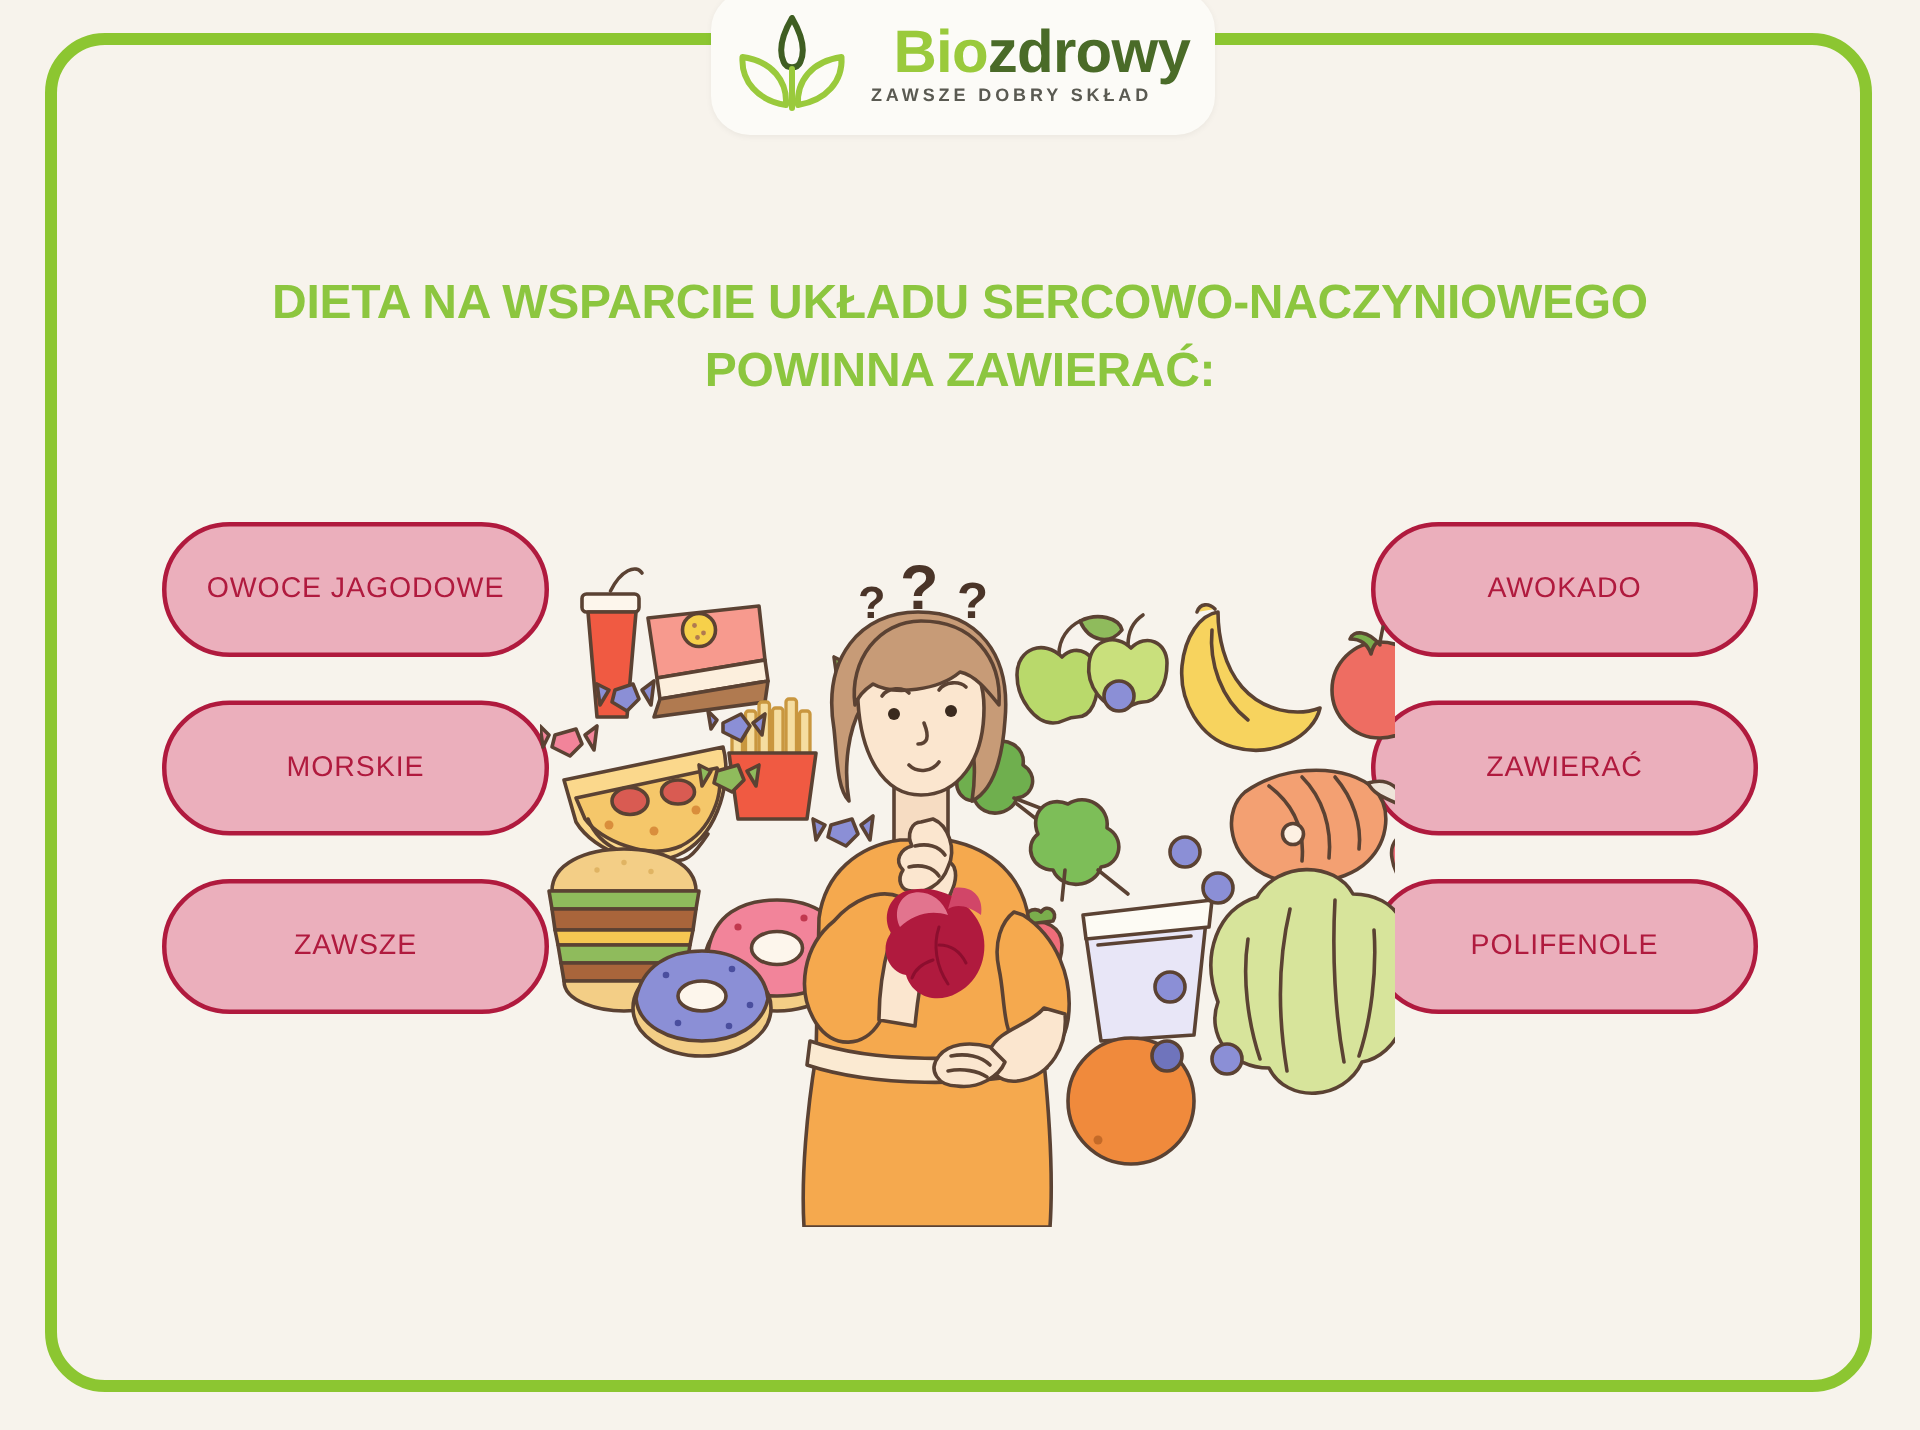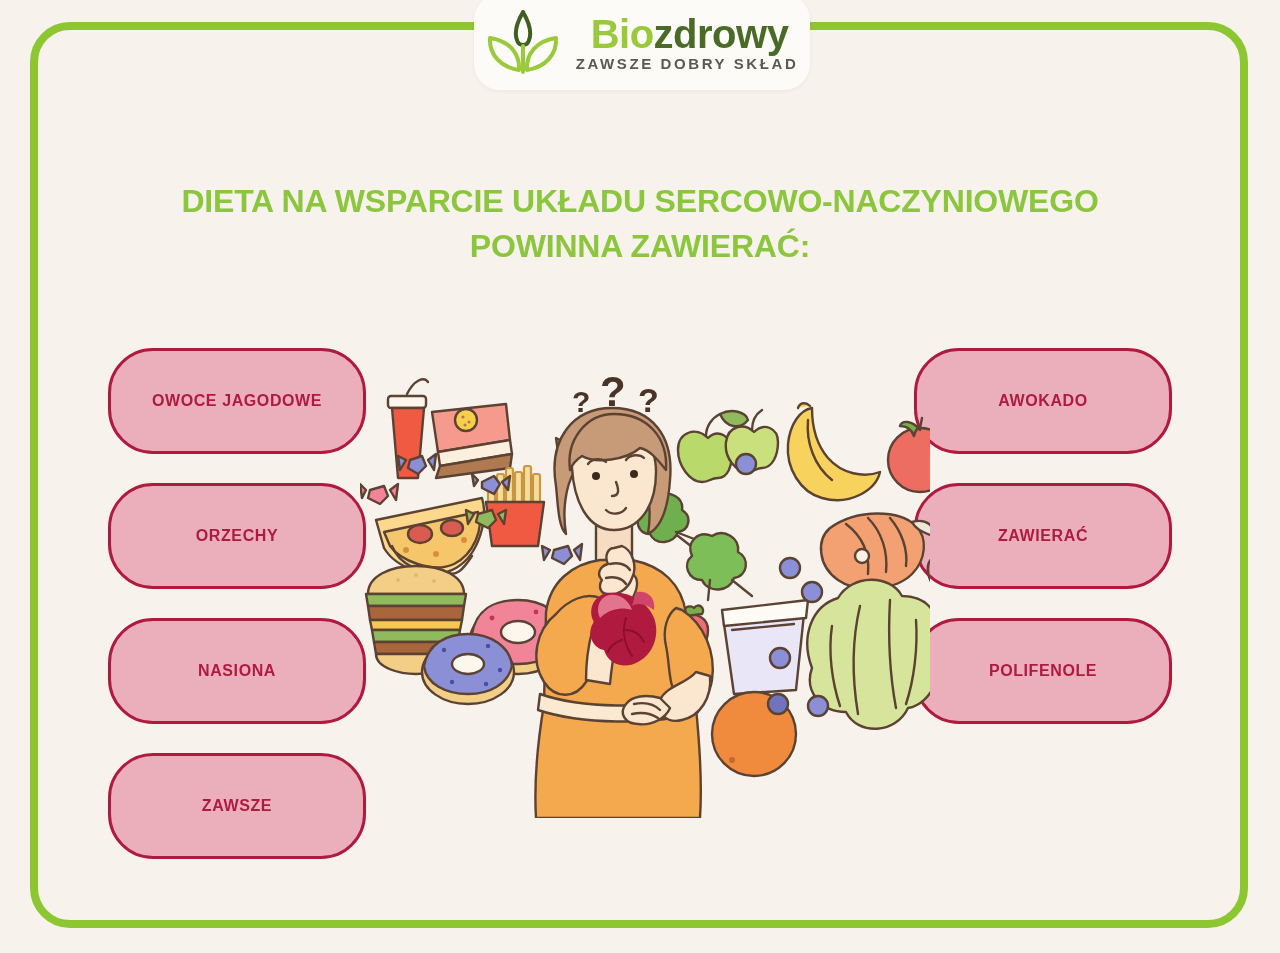--- a/index.html
+++ b/index.html
@@ -31,50 +31,50 @@
     display:flex;align-items:center;justify-content:center;
     gap:14px;
     box-shadow:0 1px 4px rgba(0,0,0,0.05);
   }
   #logo-mark{width:74px;height:64px;flex:none;}
   .logo-text-wrap{display:flex;flex-direction:column;align-items:flex-start;line-height:1;}
   .logo-word{font-size:40px;font-weight:bold;letter-spacing:-0.5px;margin-left:17px;}
   .logo-bio{color:#9ACA3C;}
   .logo-zdrowy{color:#4A6B28;}
   .logo-tag{
-    font-size:15px;font-weight:bold;color:#5A5A52;
+    font-size:12px;font-weight:bold;color:#5A5A52;
     letter-spacing:2.6px;margin-top:2px;margin-left:2px;
   }
   
   #title{
     position:absolute;
     left:150px;top:158px;
     width:980px;
     text-align:center;
     color:#8CC63F;
     font-size:32px;
     font-weight:bold;
     line-height:1.38;
     letter-spacing:-0.2px;
   }
   
   .pill-col{position:absolute;top:348px;width:258px;display:flex;flex-direction:column;gap:29px;}
   #col-left{left:108px;}
   #col-right{left:914px;}
   .pill{
-    height:106px;
+    height:90px;
     box-sizing:border-box;
     background:#EBAFBC;
     border:3px solid #B01A3E;
     border-radius:45px;
     display:flex;align-items:center;justify-content:center;
     text-align:center;
     color:#B01A3E;
-    font-size:16px;
-    font-weight:bold;
+    font-size:19px;
+    font-weight:normal;
     letter-spacing:0.6px;
     line-height:1.3;
     padding:0 16px;
     cursor:pointer;
   }
   
   #illustration{
     position:absolute;
     left:360px;top:368px;
     width:570px;height:450px;
@@ -102,22 +102,21 @@
   <span class="logo-text-wrap">
     <span class="logo-word"><span class="logo-bio">Bio</span><span class="logo-zdrowy">zdrowy</span></span>
     <span class="logo-tag">ZAWSZE DOBRY SKŁAD</span>
   </span>
 </div>
 
 <h1 id="title">DIETA NA WSPARCIE UKŁADU SERCOWO-NACZYNIOWEGO POWINNA ZAWIERAĆ:</h1>
 
 <div id="col-left" class="pill-col">
   <div class="pill">OWOCE JAGODOWE</div>
-  <div class="pill">ORZECHY</div>
-  <div class="pill">NASIONA</div>
+  <div class="pill">MORSKIE</div>
   <div class="pill">ZAWSZE</div>
 </div>
 
 <div id="col-right" class="pill-col">
   <div class="pill">AWOKADO</div>
   <div class="pill">ZAWIERAĆ</div>
   <div class="pill">POLIFENOLE</div>
 </div>
 
 <div id="illustration">

